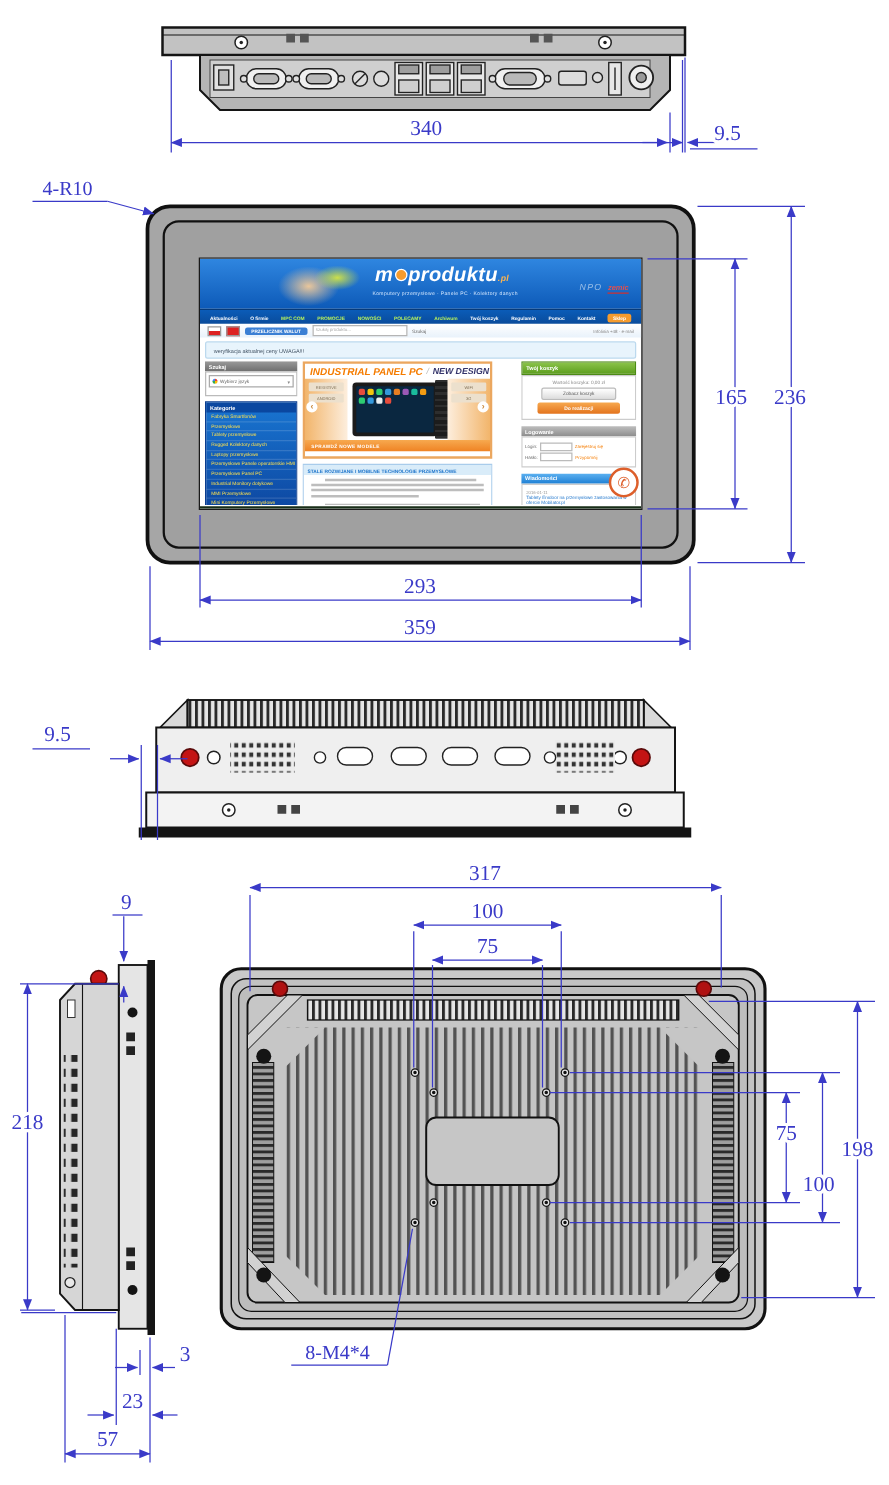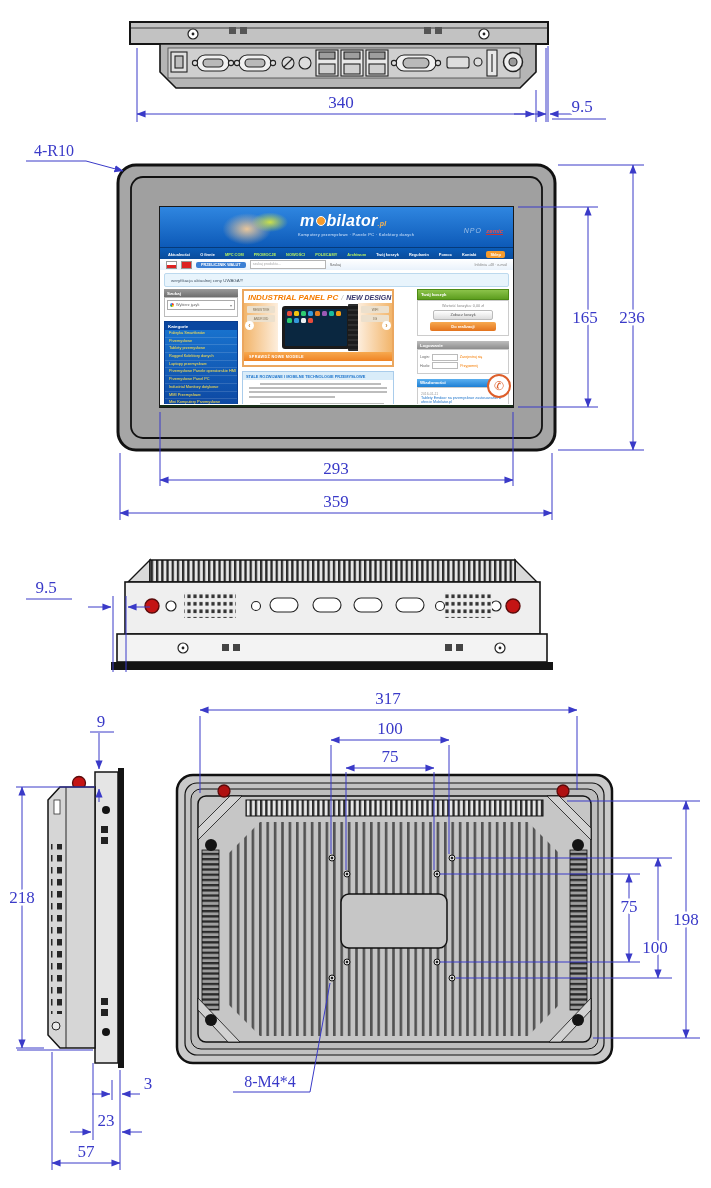--- a/index.html
+++ b/index.html
@@ -407,21 +407,21 @@
 
     <text x="270" y="1087" class="lbltxt">8-M4*4</text>
     <line x1="233" y1="1092" x2="310" y2="1092" class="dl"></line>
     <line x1="310" y1="1092" x2="330" y2="983" class="dl"></line>
   </g>
 </svg>
 
 <div id="site">
   <div class="sc-header">
     <div class="sc-photo"></div>
-    <div class="sc-logo"><span>m</span><span class="logo-o"></span><span>bilator</span><span class="logo-tld">.pl</span></div>
+    <div class="sc-logo"><span>m</span><span class="logo-o"></span><span>produktu</span><span class="logo-tld">.pl</span></div>
     <div class="sc-tagline">Komputery przemysłowe · Panele PC · Kolektory danych</div>
     <div class="sc-brandright">
       <span class="br-npo">NPO</span>
       <span class="br-red">zemic</span>
     </div>
   </div>
   <div class="sc-nav">
 
   <span class="nav-it" style="color: rgb(255, 255, 255);">Aktualności</span>
         <span class="nav-it" style="color: rgb(255, 255, 255);">O firmie</span>

